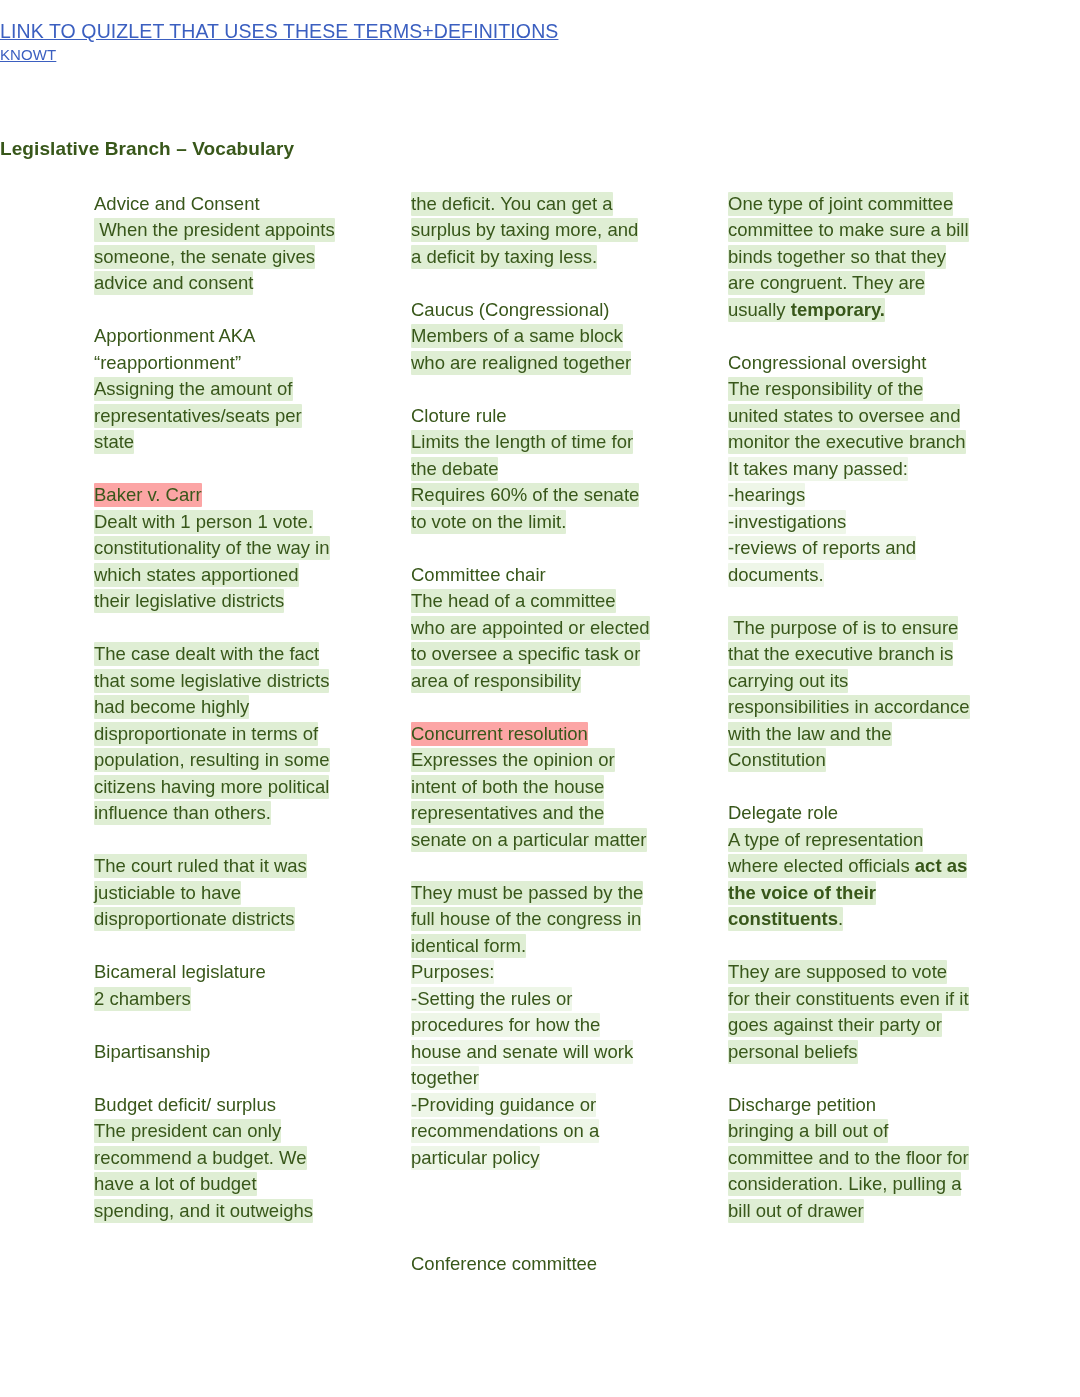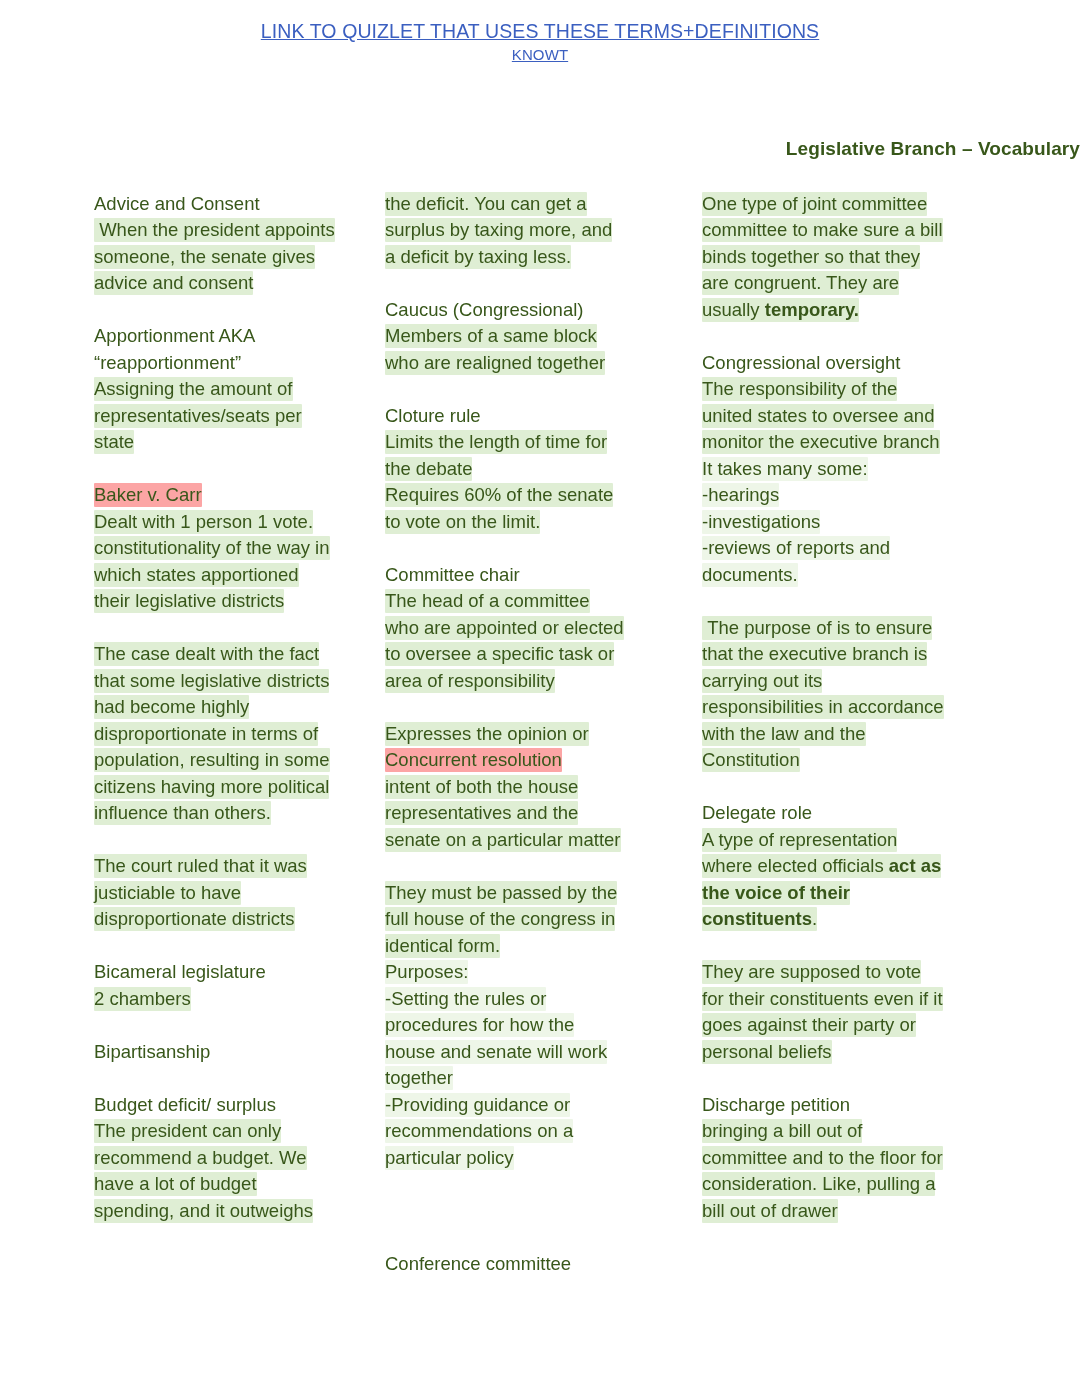--- a/index.html
+++ b/index.html
@@ -20,60 +20,59 @@
   .page {
     width: 1080px;
     height: 1397px;
     box-sizing: border-box;
     padding: 10px 0 0 0;
     position: relative;
   }
 
   
   .link-block {
-    text-align: center;
     padding-top: 8px;
     line-height: 1.35;
     text-decoration: underline;
   }
   .doc-link {
     color: #3b5fc0;
     text-decoration: underline;
     font-size: 19.5px;
     letter-spacing: 0.1px;
     cursor: pointer;
     display: inline-block;
   }
   .doc-link.second {
     font-size: 15px;
   }
 
   
   .doc-title {
-    text-align: right;
+    text-align: left;
     font-weight: bold;
     font-size: 19px;
     color: #38571a;
     margin-top: 72px;
     letter-spacing: 0.1px;
   }
 
   
   .columns {
     display: flex;
     margin-top: 31px;
     padding: 0 76px 0 94px;
     box-sizing: border-box;
     align-items: flex-start;
   }
   .col {
     width: 291px;
     flex: 0 0 291px;
   }
-  .col.mid { }
+  .col.mid { margin-left: 26px; }
   .col.right { margin-left: 26px; }
 
   .ln {
     font-size: 18.5px;
     line-height: 26.5px;
     color: #38571a;
     white-space: pre-wrap;
     word-break: normal;
   }
   .ln > span.mark {
@@ -157,22 +156,22 @@
         <div class="ln hl-green"><span class="mark">the debate</span></div>
         <div class="ln hl-green"><span class="mark">Requires 60% of the senate</span></div>
         <div class="ln hl-green"><span class="mark">to vote on the limit.</span></div>
         <div class="ln hl-none"><span class="mark">&nbsp;</span></div>
         <div class="ln hl-none"><span class="mark">Committee chair</span></div>
         <div class="ln hl-green"><span class="mark">The head of a committee</span></div>
         <div class="ln hl-green"><span class="mark">who are appointed or elected</span></div>
         <div class="ln hl-green"><span class="mark">to oversee a specific task or</span></div>
         <div class="ln hl-green"><span class="mark">area of responsibility</span></div>
         <div class="ln hl-none"><span class="mark">&nbsp;</span></div>
+        <div class="ln hl-yellow"><span class="mark">Concurrent resolution</span></div>
         <div class="ln hl-green"><span class="mark">Expresses the opinion or</span></div>
-        <div class="ln hl-yellow"><span class="mark">Concurrent resolution</span></div>
         <div class="ln hl-green"><span class="mark">intent of both the house</span></div>
         <div class="ln hl-green"><span class="mark">representatives and the</span></div>
         <div class="ln hl-green"><span class="mark">senate on a particular matter</span></div>
         <div class="ln hl-none"><span class="mark">&nbsp;</span></div>
         <div class="ln hl-green"><span class="mark">They must be passed by the</span></div>
         <div class="ln hl-green"><span class="mark">full house of the congress in</span></div>
         <div class="ln hl-green"><span class="mark">identical form.</span></div>
         <div class="ln hl-faint"><span class="mark">Purposes:</span></div>
         <div class="ln hl-faint"><span class="mark">-Setting the rules or</span></div>
         <div class="ln hl-faint"><span class="mark">procedures for how the</span></div>
@@ -190,21 +189,21 @@
         <div class="ln hl-green"><span class="mark">One type of joint committee</span></div>
         <div class="ln hl-green"><span class="mark">committee to make sure a bill</span></div>
         <div class="ln hl-green"><span class="mark">binds together so that they</span></div>
         <div class="ln hl-green"><span class="mark">are congruent. They are</span></div>
         <div class="ln hl-green"><span class="mark">usually <span class="b">temporary.</span></span></div>
         <div class="ln hl-none"><span class="mark">&nbsp;</span></div>
         <div class="ln hl-none"><span class="mark">Congressional oversight</span></div>
         <div class="ln hl-green"><span class="mark">The responsibility of the</span></div>
         <div class="ln hl-green"><span class="mark">united states to oversee and</span></div>
         <div class="ln hl-green"><span class="mark">monitor the executive branch</span></div>
-        <div class="ln hl-faint"><span class="mark">It takes many some:</span></div>
+        <div class="ln hl-faint"><span class="mark">It takes many passed:</span></div>
         <div class="ln hl-faint"><span class="mark">-hearings</span></div>
         <div class="ln hl-faint"><span class="mark">-investigations</span></div>
         <div class="ln hl-faint"><span class="mark">-reviews of reports and</span></div>
         <div class="ln hl-faint"><span class="mark">documents.</span></div>
         <div class="ln hl-none"><span class="mark">&nbsp;</span></div>
         <div class="ln hl-green"><span class="mark"> The purpose of is to ensure</span></div>
         <div class="ln hl-green"><span class="mark">that the executive branch is</span></div>
         <div class="ln hl-green"><span class="mark">carrying out its</span></div>
         <div class="ln hl-green"><span class="mark">responsibilities in accordance</span></div>
         <div class="ln hl-green"><span class="mark">with the law and the</span></div>

